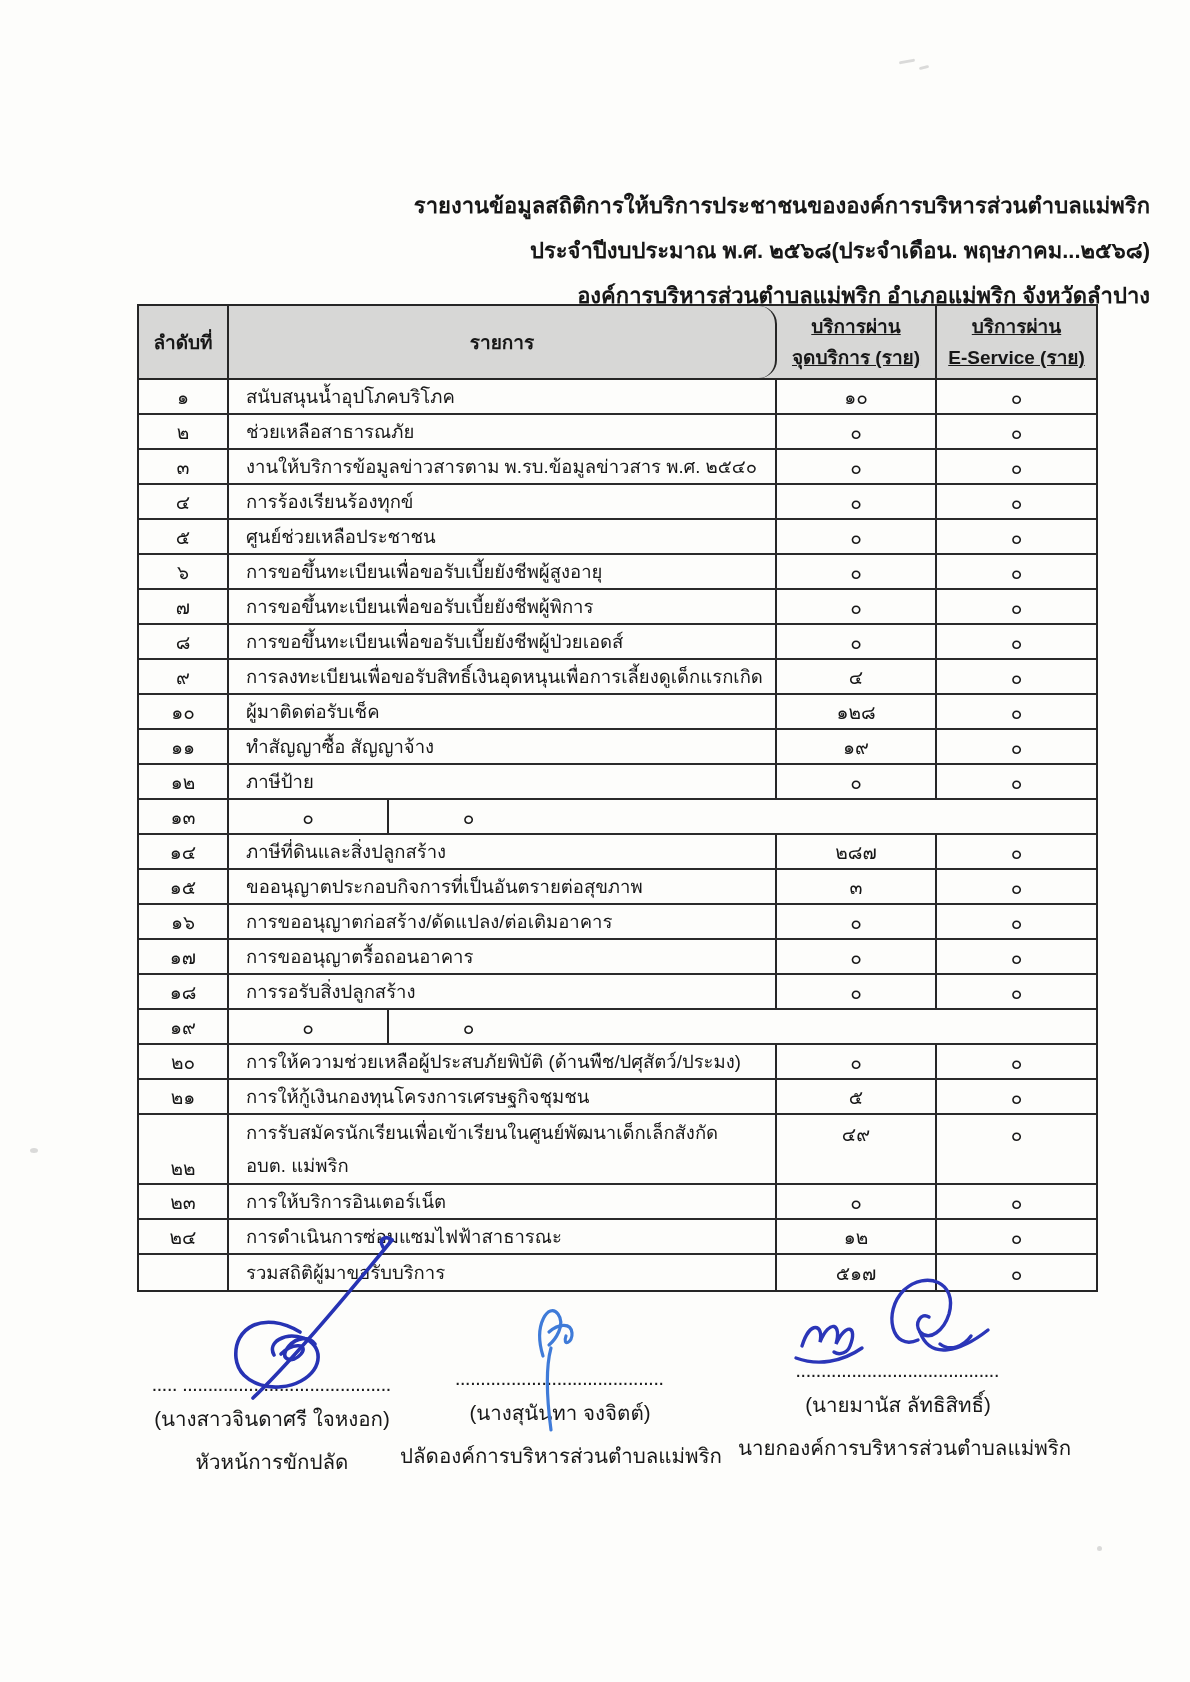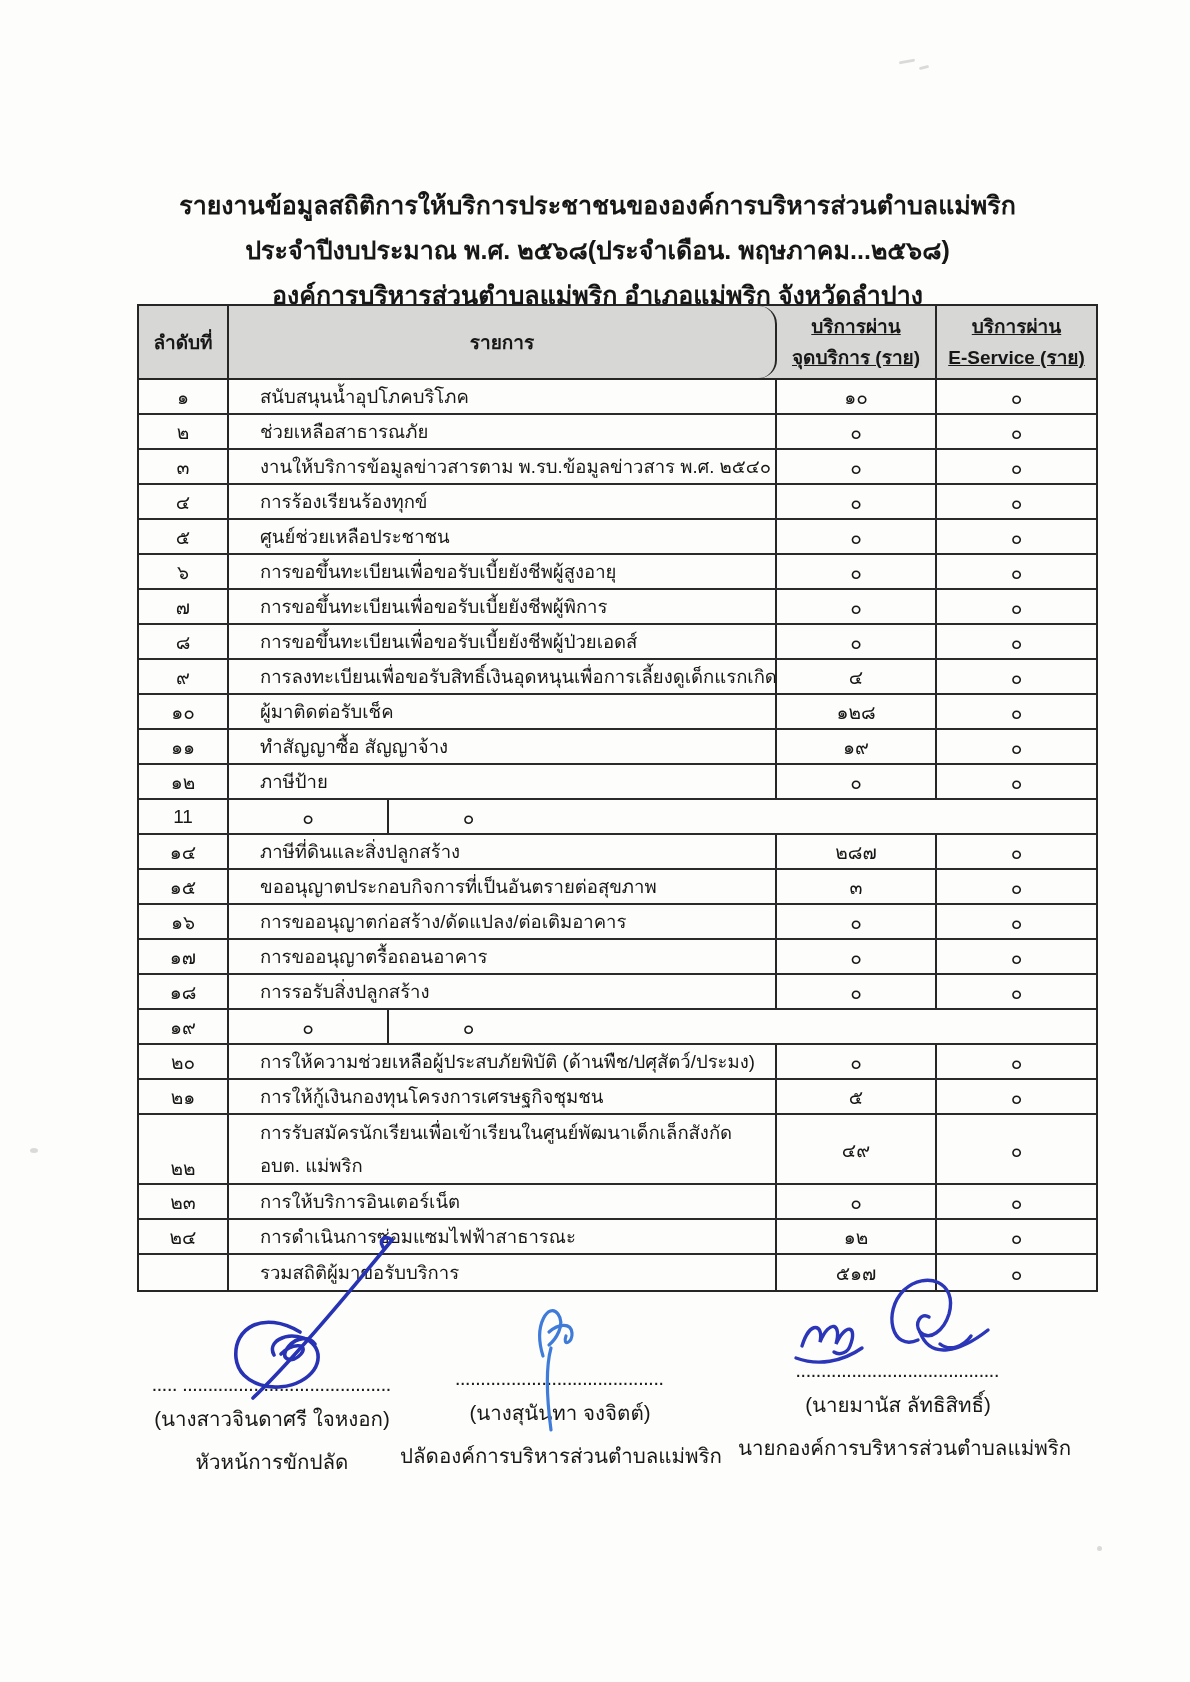--- a/index.html
+++ b/index.html
@@ -9,55 +9,55 @@
     background:#fdfdfb;
     font-family:"Liberation Sans", sans-serif;
     color:#171717;
     position:relative;
     overflow:hidden;
   }
 
   
   .title-block {
     position:absolute; left:45px; top:183px; width:1105px;
-    text-align:center; font-weight:bold; font-size:25px;
+    text-align:right; font-weight:bold; font-size:22px;
   }
   .title-line { line-height:45px; white-space:nowrap; }
 
   
   .stats-table {
     position:absolute; left:137px; top:304px; width:961px;
     border:2px solid #262626;
     background:#fdfdfb;
   }
   .thead {
     display:flex; height:74px;
     background:#d7d7d6;
     border-bottom:2px solid #262626;
     font-weight:bold; font-size:19px;
   }
   .cell { display:flex; align-items:center; }
   .c1 { width:90px;  border-right:2px solid #262626; justify-content:center; }
-  .c2 { flex:1;      border-right:2px solid #262626; padding-left:31px; }
+  .c2 { flex:1;      border-right:2px solid #262626; padding-left:17px; }
   .c3 { width:160px; border-right:2px solid #262626; justify-content:center; text-align:center; }
   .c4 { width:159px; justify-content:center; text-align:center; }
   .thead .c2 { justify-content:center; padding-left:0;border-radius:18px; }
   .thead .c3, .thead .c4 { flex-direction:column; justify-content:center; line-height:31px;text-decoration:underline; }
 
   .trow {
     display:flex; height:35px;
     border-bottom:2px solid #2b2b2b;
     font-size:19px;
   }
   .trow:last-child { border-bottom:none; }
   .trow .c2 { font-size:18.5px; white-space:nowrap; overflow:hidden; }
   .trow.double { height:70px; }
   .trow.double .c2 { white-space:normal; line-height:33px; overflow:visible; padding-right:30px; }
   .trow.double .c1 { align-items:flex-end; }
-  .trow.double .c3, .trow.double .c4 { align-items:flex-start; padding-top:20px; }
+  .trow.double .c3, .trow.double .c4 { align-items:flex-start; padding-top:4px; }
 
   
   .sig-block { position:absolute; width:320px; text-align:center; }
   #sig-1 { left:112px; top:1378px; }
   #sig-2 { left:400px; top:1372px; }
   #sig-3 { left:738px; top:1364px; }
   .sig-dots { font-size:14px; font-weight:bold; letter-spacing:1.2px; color:#1c1c1c; white-space:nowrap; }
   .sig-name { font-size:20.5px; margin-top:8px; white-space:nowrap; }
   .sig-title { font-size:20.5px; margin-top:10px; white-space:nowrap; }
 
@@ -162,21 +162,21 @@
     <div class="cell c3">๑๙</div>
     <div class="cell c4">๐</div>
   </div>
       <div class="trow">
     <div class="cell c1">๑๒</div>
     <div class="cell c2">ภาษีป้าย</div>
     <div class="cell c3">๐</div>
     <div class="cell c4">๐</div>
   </div>
       <div class="trow">
-    <div class="cell c1">11</div>
+    <div class="cell c1">๑๓</div>
     <div class="cell c3">๐</div>
     <div class="cell c4">๐</div>
   </div>
       <div class="trow">
     <div class="cell c1">๑๔</div>
     <div class="cell c2">ภาษีที่ดินและสิ่งปลูกสร้าง</div>
     <div class="cell c3">๒๘๗</div>
     <div class="cell c4">๐</div>
   </div>
       <div class="trow">

